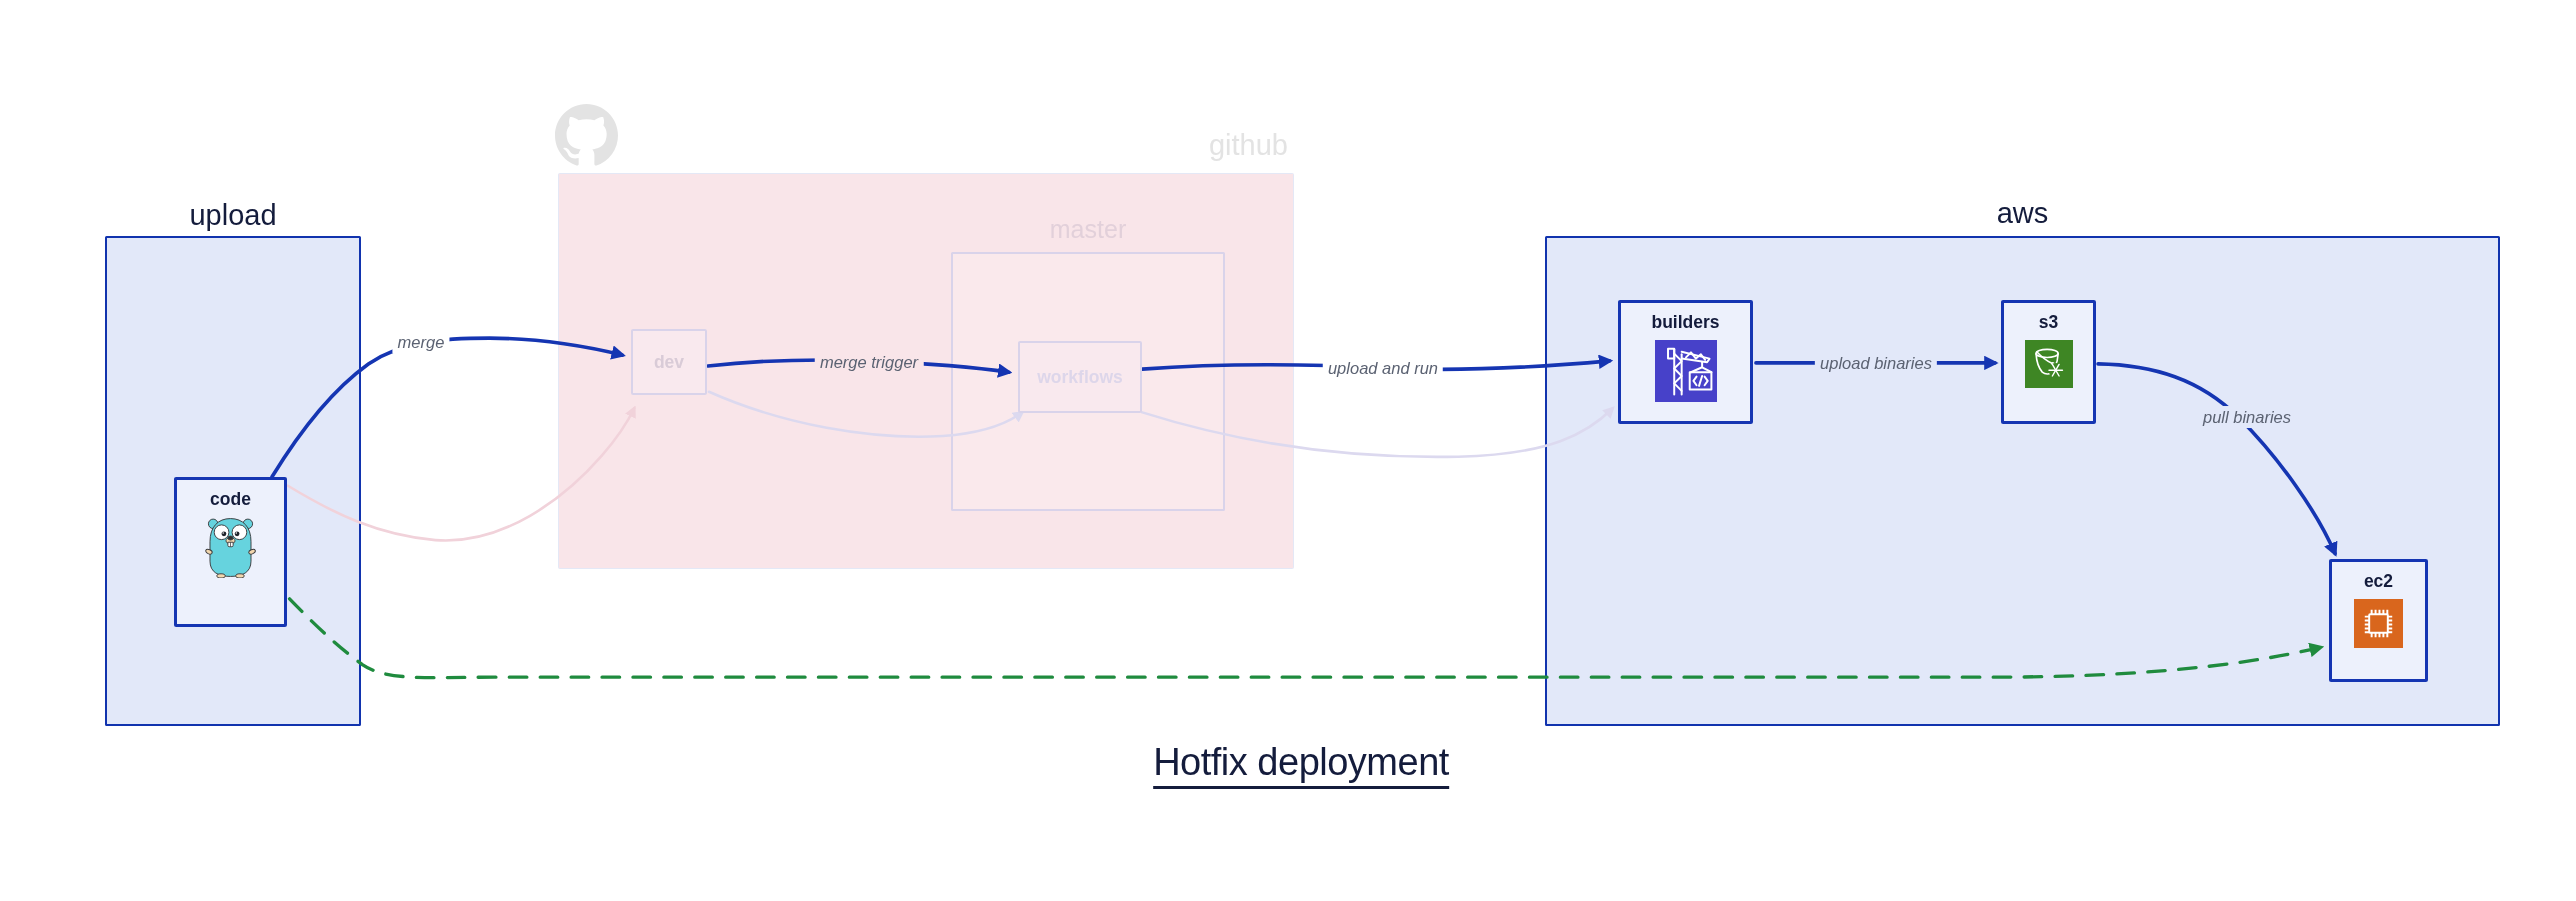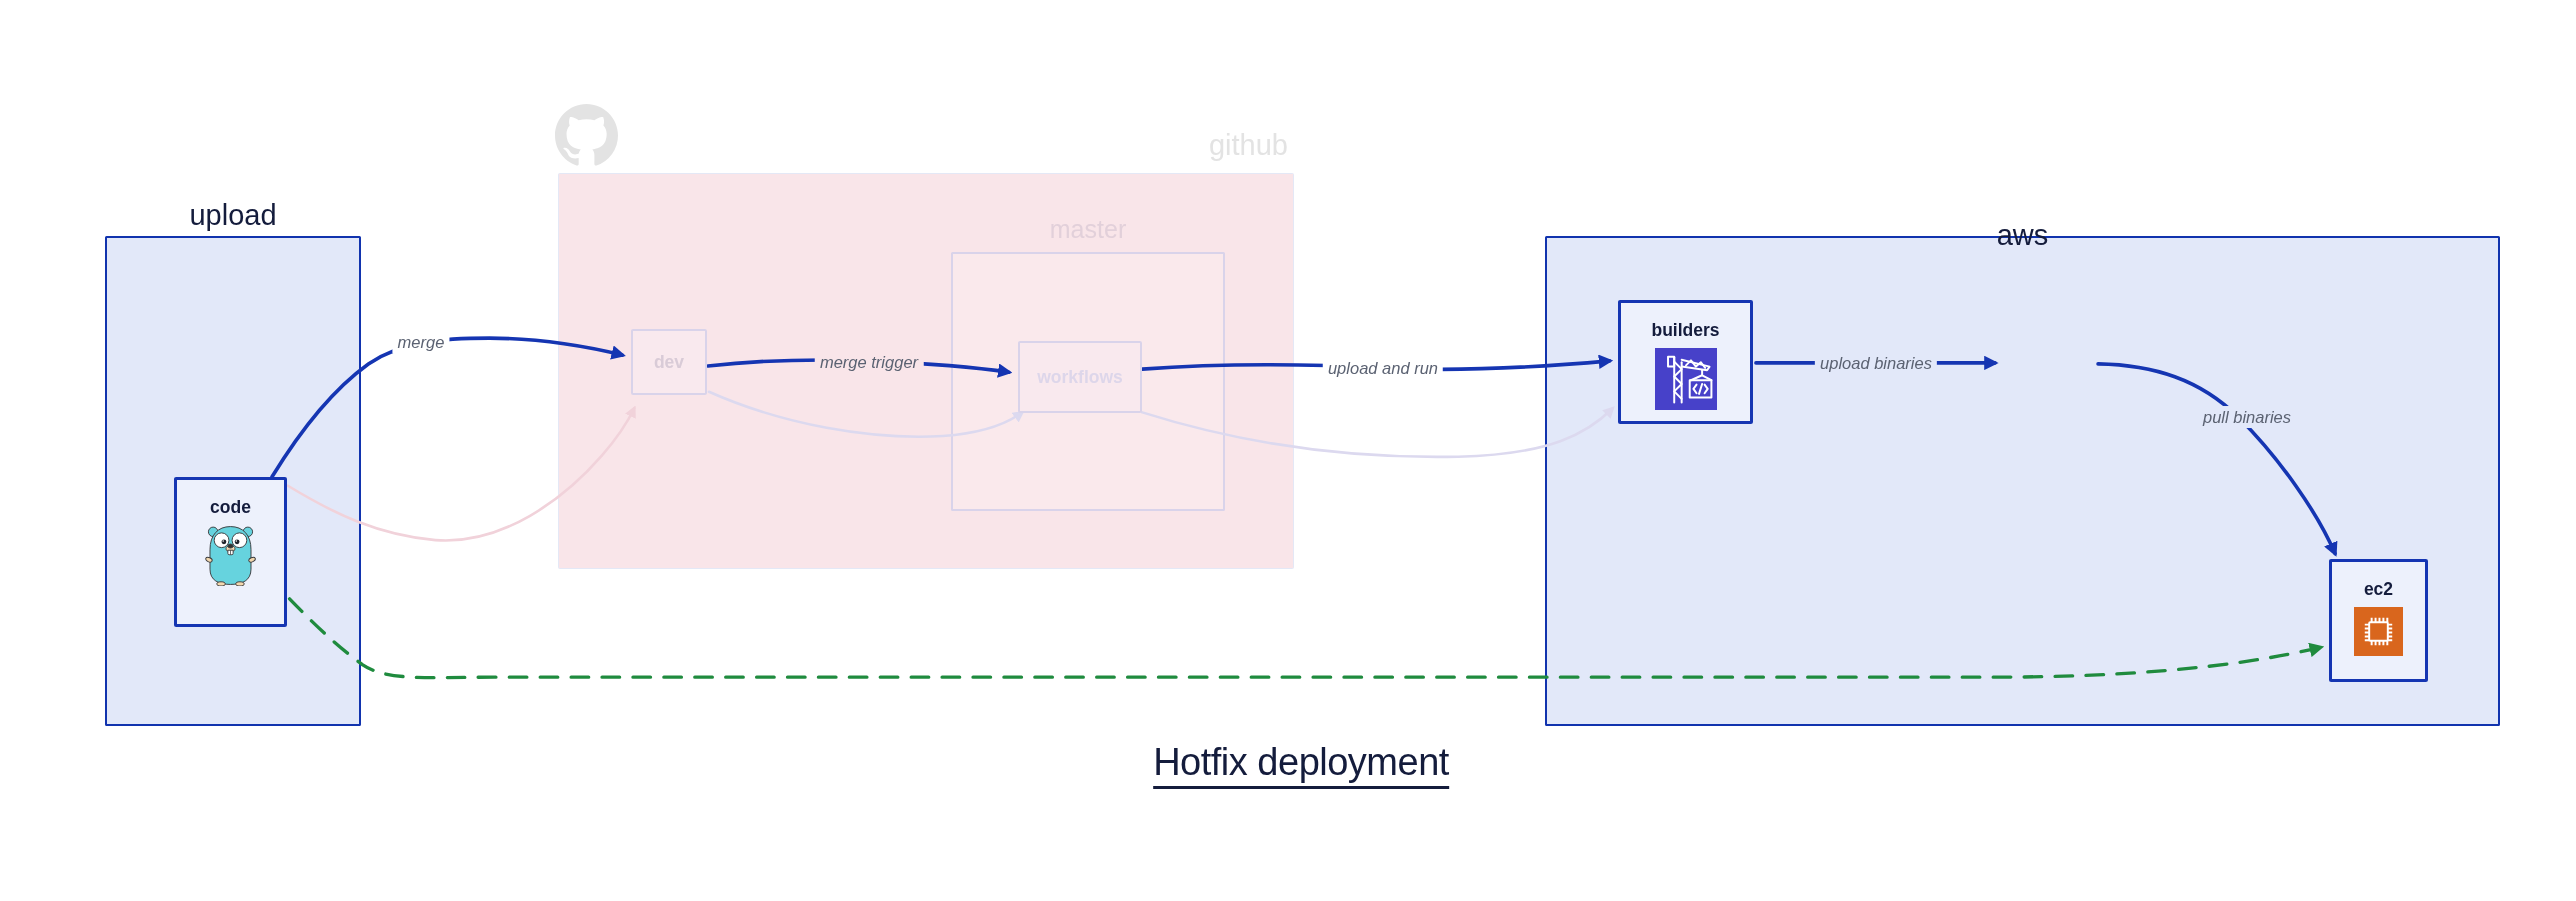--- a/index.html
+++ b/index.html
@@ -10,21 +10,21 @@
   .container-box{position:absolute;box-sizing:border-box;border-radius:1.5px;}
   .box-local,.box-aws{background:var(--container-fill,#e2e8f9);border:2.6px solid var(--container-border,#1133ae);}
   .box-github{background:var(--github-fill,#f9e5e9);border:1.5px solid var(--github-border,#e4e8f6);}
   .box-master{background:rgba(255,255,255,0.16);border:2.6px solid var(--faded-node-border,#d9d3ea);}
   .ctr-label{position:absolute;font-size:29px;font-weight:500;color:var(--dark-text,#141c3c);
              text-align:center;line-height:1.1;}
   .ctr-label.github{color:var(--github-gray,#e3e3e3);text-align:right;}
   .ctr-label.master{color:var(--master-text,#e2d0da);font-size:25px;}
   
   .node{position:absolute;box-sizing:border-box;display:flex;flex-direction:column;align-items:center;border-radius:2.1px;}
-  .node.solid{background:var(--node-fill,#edf1fc);border:3.1px solid var(--flow-blue,#1535b2);padding-top:17px;gap:7.2px;}
+  .node.solid{background:var(--node-fill,#edf1fc);border:3.1px solid var(--flow-blue,#1535b2);padding-top:9px;gap:7.2px;}
   .node.faded{background:var(--faded-node-fill,#f9e9ee);border:2.6px solid var(--faded-node-border,#d9d3ea);justify-content:center;}
   .node-label{font-size:17.5px;font-weight:700;color:var(--dark-text,#141c3c);line-height:1.2;}
   .node.faded .node-label{font-weight:700;}
   .dev-text{color:var(--dev-text,#d9cbd7);}
   .wf-text{color:var(--workflows-text,#ddd6ea);}
   
   .edge-label{position:absolute;transform:translate(-50%,-50%);font-size:16.5px;font-style:italic;
               color:var(--edge-label-gray,#5b6272);padding:1.5px 5.2px;white-space:nowrap;line-height:1.15;}
   .bg-white{background:#ffffff;}
   .bg-pink{background:var(--github-fill,#f9e5e9);}
@@ -88,21 +88,21 @@
     <path class="edge edge-blue" d="M 3408 704 L 3872 704" marker-end="url(#arr-blue)"></path>
 
     <path class="edge edge-blue" d="M 4072 706 C 4180 708, 4270 736, 4345 810 C 4425 890, 4498 995, 4532 1074" marker-end="url(#arr-blue)"></path>
 
     <path class="edge edge-green" d="M 562 1162 C 618 1220, 660 1258, 704 1290 C 752 1322, 830 1314, 960 1314 L 3860 1314 C 4100 1314, 4330 1298, 4504 1256" marker-end="url(#arr-green)"></path>
   </svg>
 
   <div class="ctr-label" style="left:105px;top:200px;width:256px;">upload</div>
   <div class="ctr-label github" style="left:1030px;top:130px;width:258px;">github</div>
   <div class="ctr-label master" style="left:951px;top:216px;width:274px;">master</div>
-  <div class="ctr-label" style="left:1545px;top:198px;width:955px;margin-top:22px;">aws</div>
+  <div class="ctr-label" style="left:1545px;top:198px;width:955px;">aws</div>
 
   <svg class="abs" style="left:555px;top:104px;" width="63" height="63" viewBox="0 0 16 16">
     <path fill="#e3e3e3" fill-rule="evenodd" d="M8 0C3.58 0 0 3.58 0 8c0 3.54 2.29 6.53 5.47 7.59.4.07.55-.17.55-.38 0-.19-.01-.82-.01-1.49-2.01.37-2.53-.49-2.69-.94-.09-.23-.48-.94-.82-1.13-.28-.15-.68-.52-.01-.53.63-.01 1.08.58 1.23.82.72 1.21 1.87.87 2.33.66.07-.52.28-.87.51-1.07-1.78-.2-3.64-.89-3.64-3.95 0-.87.31-1.59.82-2.15-.08-.2-.36-1.02.08-2.12 0 0 .67-.21 2.2.82.64-.18 1.32-.27 2-.27s1.36.09 2 .27c1.53-1.04 2.2-.82 2.2-.82.44 1.1.16 1.92.08 2.12.51.56.82 1.27.82 2.15 0 3.07-1.87 3.75-3.65 3.95.29.25.54.73.54 1.48 0 1.07-.01 1.93-.01 2.2 0 .21.15.46.55.38A8.01 8.01 0 0 0 16 8c0-4.42-3.58-8-8-8z"></path>
   </svg>
 
   <div class="node solid" style="left:174px;top:477px;width:113px;height:150px;">
     <div class="node-label">code</div>
     <svg class="icon-tile" width="53" height="61" viewBox="0 0 100 116">
       <g stroke="#3b3b3d" stroke-width="1.8">
         <circle cx="17" cy="13" r="9" fill="var(--gopher-teal,#66d3de)"></circle>
@@ -148,20 +148,39 @@
         <path d="M76 36 V44"></path>
         <path d="M76 44 L58 52 M76 44 L91 52"></path>
         <rect x="56" y="52" width="35" height="28"></rect>
         <path d="M67 59 L62 66 L67 73"></path>
         <path d="M71 74 L76 58"></path>
         <path d="M80 59 L85 66 L80 73"></path>
       </g>
     </svg>
   </div>
 
+  <div class="node solid" style="left:2001px;top:300px;width:95px;height:124px;">
+    <div class="node-label">s3</div>
+    <svg class="icon-tile" width="48" height="48" viewBox="0 0 100 100">
+      <rect x="0" y="0" width="100" height="100" fill="var(--s3-green,#3e8624)"></rect>
+      <g stroke="#ffffff" stroke-width="3.4" fill="none" stroke-linecap="round">
+        <ellipse cx="46" cy="28" rx="23" ry="8.5"></ellipse>
+        <path d="M23 29 C24 44 29 59 36 67 C43 73 53 72 59 65"></path>
+        <path d="M69 29 C68.5 39 66.5 48 62.5 56"></path>
+        <path d="M25 25 C37 38 48 45 57 49"></path>
+      </g>
+      <circle cx="58" cy="49.5" r="3.6" fill="#ffffff"></circle>
+      <circle cx="64" cy="63" r="15" fill="var(--s3-green,#3e8624)"></circle>
+      <g stroke="#ffffff" stroke-width="3" fill="none" stroke-linecap="round">
+        <path d="M50 63 H78"></path>
+        <path d="M57 51 L71 75"></path>
+        <path d="M71 51 L57 75"></path>
+      </g>
+    </svg>
+  </div>
 
   <div class="node solid" style="left:2329px;top:559px;width:99px;height:123px;">
     <div class="node-label">ec2</div>
     <svg class="icon-tile" width="49" height="49" viewBox="0 0 100 100">
       <rect x="0" y="0" width="100" height="100" fill="var(--ec2-orange,#d9661d)"></rect>
       <g stroke="#ffffff" stroke-width="4" fill="none">
         <rect x="31" y="31" width="38" height="38" rx="2"></rect>
         <path d="M36 22 V31 M44 22 V31 M52 22 V31 M60 22 V31 M68 22 V31"></path>
         <path d="M36 69 V78 M44 69 V78 M52 69 V78 M60 69 V78 M68 69 V78"></path>
         <path d="M22 36 H31 M22 44 H31 M22 52 H31 M22 60 H31 M22 68 H31"></path>

